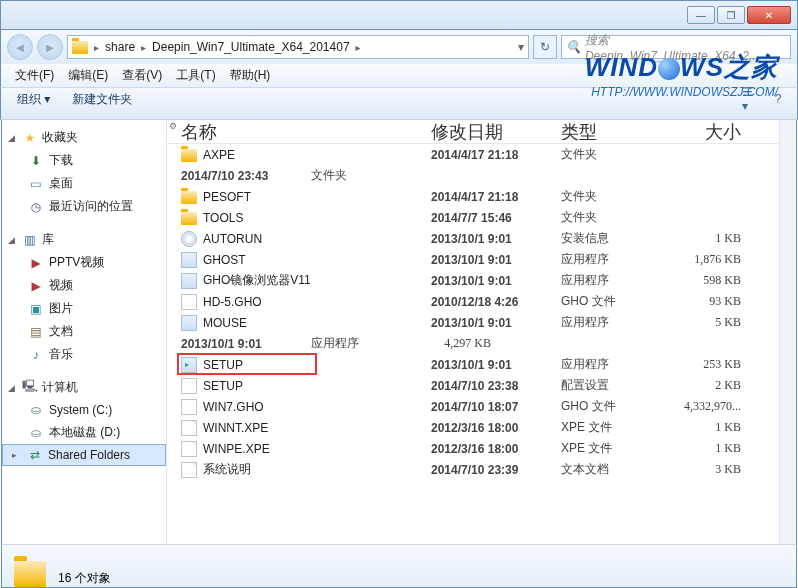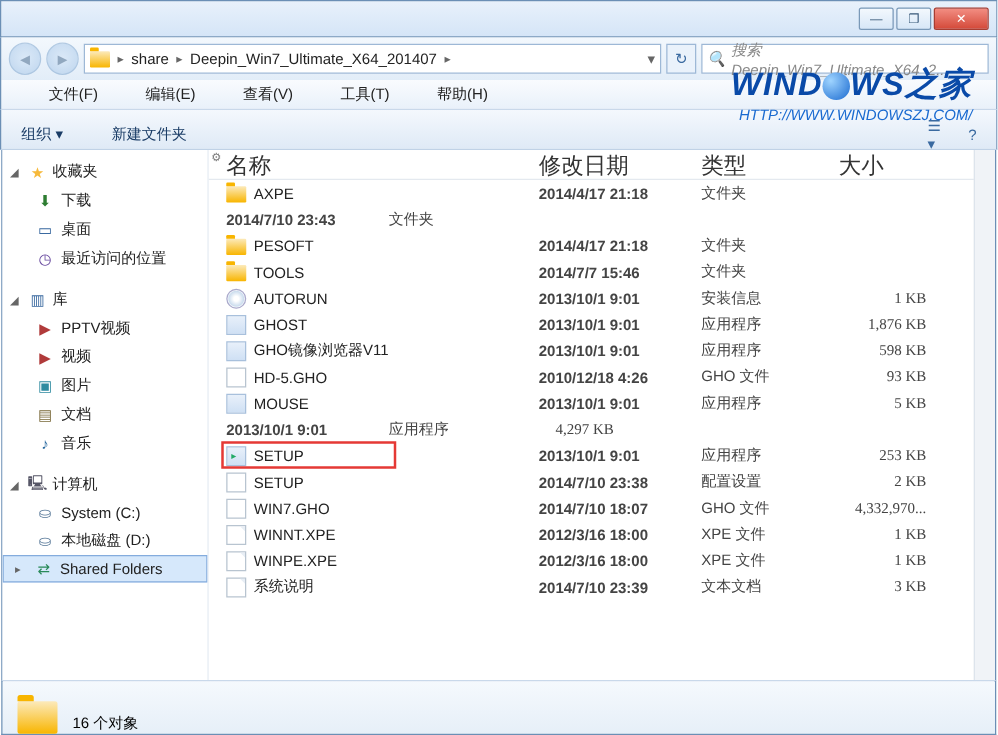--- a/index.html
+++ b/index.html
@@ -17,24 +17,24 @@
 .addrbox { flex:1; height:24px; background:#fff; border:1px solid #9db8d6; display:flex; align-items:center; padding:0 4px; font-size:12px; color:#222; gap:6px; }
 .crumb { display:flex; align-items:center; gap:4px; }
 .crumb-sep { color:#666; font-size:10px; }
 .refreshbtn { width:24px; height:24px; border:1px solid #9db8d6; background:#eaf2fb; display:flex; align-items:center; justify-content:center; font-size:12px; color:#3a6aa0; }
 .searchbox { width:230px; height:24px; background:#fff; border:1px solid #9db8d6; display:flex; align-items:center; padding:0 4px; font-size:12px; color:#888; font-style:italic; gap:4px; }
 .folder-ico-sm { width:16px; height:13px; background:linear-gradient(#fceabb,#f8b500); border-radius:1px; position:relative; }
 .folder-ico-sm::before { content:""; position:absolute; top:-3px; left:0; width:7px; height:3px; background:#f8b500; border-radius:1px 1px 0 0; }
 
 
 .menubar { height:24px; background:linear-gradient(#f9fbfe,#e9f1fa); border-left:1px solid #6b8fb5; border-right:1px solid #6b8fb5; border-bottom:1px solid #c9d8ea; display:flex; align-items:center; padding:0 8px; gap:2px; font-size:12px; }
-.menuitem { padding:2px 6px; color:#222;margin-left:24px; }
-
-
-.toolbar { height:32px; background:linear-gradient(#f4f8fd,#dfeaf6); border-left:1px solid #6b8fb5; border-right:1px solid #6b8fb5; border-bottom:1px solid #c0d2e6; display:flex; align-items:flex-end; padding:0 8px; gap:23px; font-size:12px; }
+.menuitem { padding:2px 6px; color:#222; }
+
+
+.toolbar { height:32px; background:linear-gradient(#f4f8fd,#dfeaf6); border-left:1px solid #6b8fb5; border-right:1px solid #6b8fb5; border-bottom:1px solid #c0d2e6; display:flex; align-items:flex-start; padding:0 8px; gap:6px; font-size:12px; }
 .toolbtn { padding:3px 8px; color:#1a3c66; display:flex; align-items:center; gap:3px; }
 .tb-right { margin-left:auto; display:flex; gap:4px; }
 .tb-icon { width:22px; height:22px; border:1px solid transparent; display:flex; align-items:center; justify-content:center; color:#3a6aa0; font-size:12px; }
 
 
 .main { position:absolute; top:120px; bottom:44px; left:1px; right:1px; display:flex; border-left:1px solid #6b8fb5; border-right:1px solid #6b8fb5; }
 .sidebar { width:165px; background:#fff; border-right:1px solid #e2e9f1; overflow:hidden; padding:6px 0; }
 .tree-group { margin-bottom:10px; }
 .tree-header { display:flex; align-items:center; gap:4px; font-size:12px; padding:3px 6px; color:#222; }
 .tree-caret { width:10px; color:#666; font-size:9px; }
@@ -52,21 +52,21 @@
 .ico-mus { color:#2a6aa0; }
 .ico-pc { color:#556; }
 .ico-drv { color:#5a7a9a; }
 .ico-net { color:#2a8a5a; }
 
 .content { flex:1; display:flex; flex-direction:column; position:relative; background:#fff; }
 .cols { display:flex; font-size:18px; color:#333; border-bottom:1px solid #e4e9ef; height:24px; align-items:center; padding-left:14px; }
 .col-name { width:250px; }
 .col-date { width:130px; }
 .col-type { width:110px; }
-.col-size { width:80px; padding-right:10px; }
+.col-size { width:80px; text-align:right; padding-right:10px; }
 .filelist { flex:1; overflow:auto; }
 .row { display:flex; align-items:center; font-size:12px; color:#222; padding:2px 0 2px 14px; height:21px; }
 .row .cell-name { width:250px; display:flex; align-items:center; gap:6px; }
 .row .cell-date { width:130px; color:#444;font-weight:bold; }
 .row .cell-type { width:110px; color:#444; }
 .row .cell-size { width:80px; text-align:right; padding-right:10px; color:#444;font-family:Liberation Serif, serif; }
 .ficon { width:16px; height:16px; display:inline-block; }
 .ficon.folder { background:linear-gradient(#fceabb,#f8b500); border-radius:1px; position:relative; height:13px; margin-top:2px; }
 .ficon.folder::before { content:""; position:absolute; top:-3px; left:0; width:7px; height:3px; background:#f8b500; border-radius:1px 1px 0 0; }
 .ficon.file { background:#fff; border:1px solid #b8c4d0; position:relative; }

